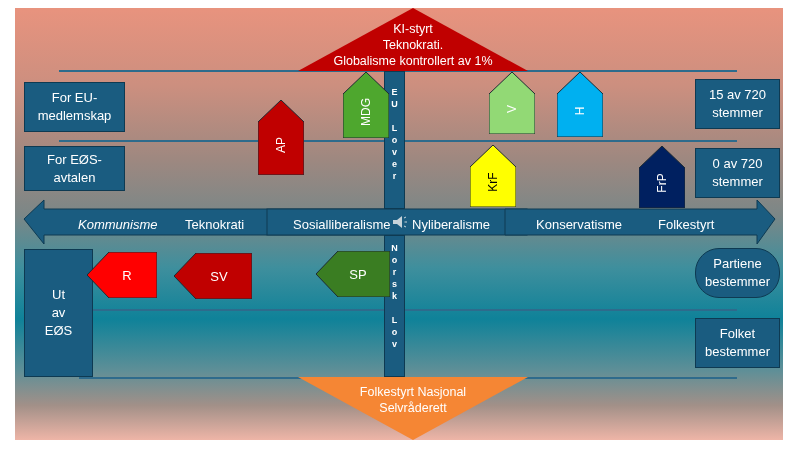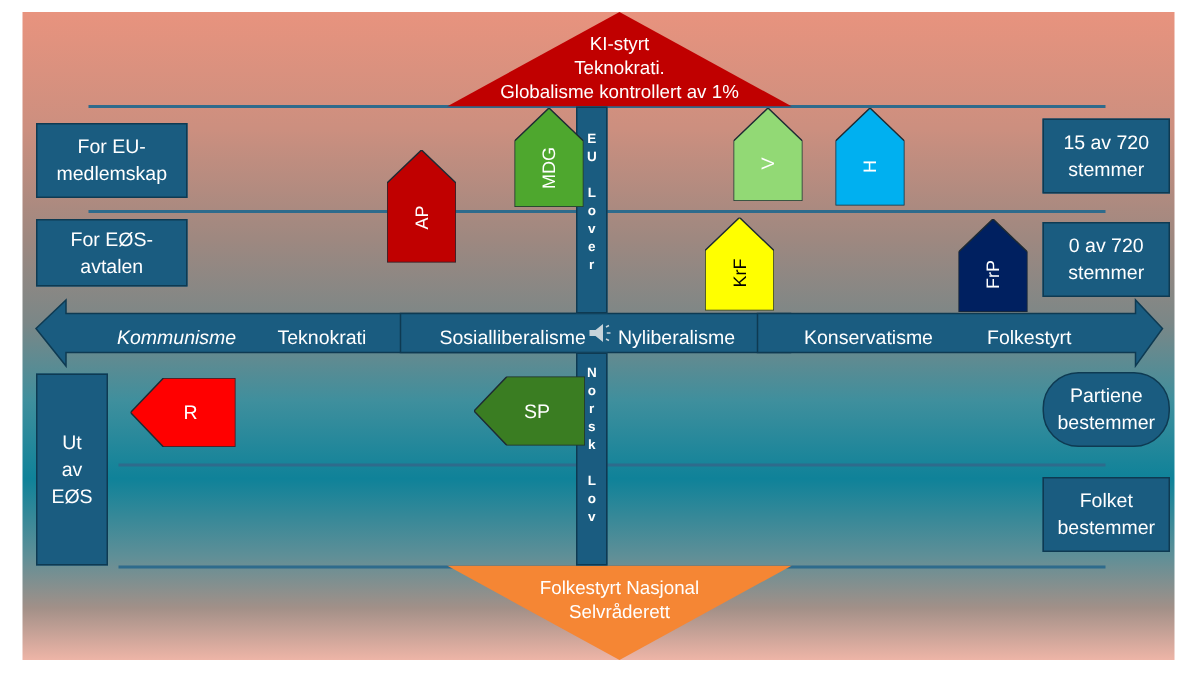--- a/index.html
+++ b/index.html
@@ -65,21 +65,21 @@
   </div>
 
   <div class="box" style="left:9px; top:74px; width:101px; height:50px;">
     <span>For EU-
 medlemskap</span>
   </div>
   <div class="box" style="left:9px; top:138px; width:101px; height:45px;">
     <span>For EØS-
 avtalen</span>
   </div>
-  <div class="box" style="left:9px; top:241px; width:48px; height:128px;">
+  <div class="box" style="left:9px; top:241px; width:69px; height:128px;">
     <span>Ut
 av
 EØS</span>
   </div>
 
   <div class="box" style="left:680px; top:71px; width:85px; height:50px;">
     <span>15 av 720
 stemmer</span>
   </div>
   <div class="box" style="left:680px; top:140px; width:85px; height:50px;">
@@ -172,20 +172,26 @@
       </svg>
     <span class="lbl" style="color:#fff;">FrP</span>
   </div>
 
   <div class="pent" style="left:72px; top:244px; width:70px; height:46px;">
     <svg width="70" height="46">
         <polygon points="0,23 22,0 70,0 70,46 22,46" fill="#ff0000" stroke="#1e2b33" stroke-width="1"></polygon>
       </svg>
     <span class="lbl" style="left:40px;">R</span>
   </div>
+  <div class="pent" style="left:159px; top:245px; width:78px; height:46px;">
+    <svg width="78" height="46">
+        <polygon points="0,23 22,0 78,0 78,46 22,46" fill="#c00000" stroke="#1e2b33" stroke-width="1"></polygon>
+      </svg>
+    <span class="lbl" style="left:45px;">SV</span>
+  </div>
   <div class="pent" style="left:301px; top:243px; width:74px; height:46px;">
     <svg width="74" height="46">
         <polygon points="0,23 22,0 74,0 74,46 22,46" fill="#3a7d22" stroke="#1e2b33" stroke-width="1"></polygon>
       </svg>
     <span class="lbl" style="left:42px;">SP</span>
   </div>
 
 
 </div>
 

